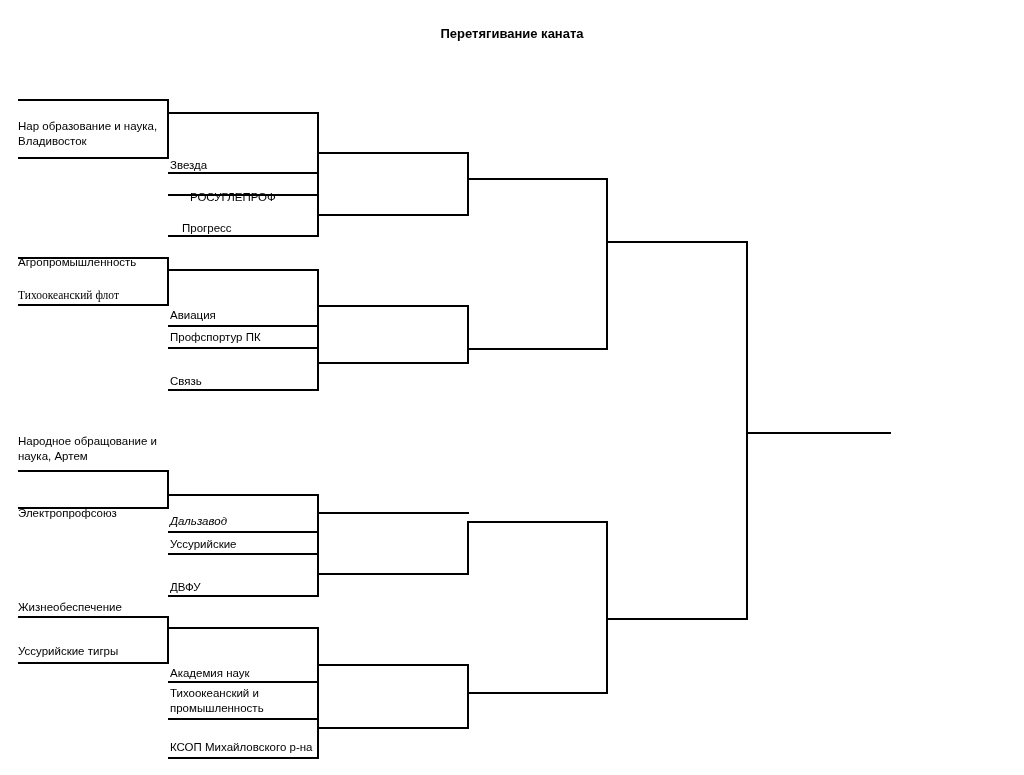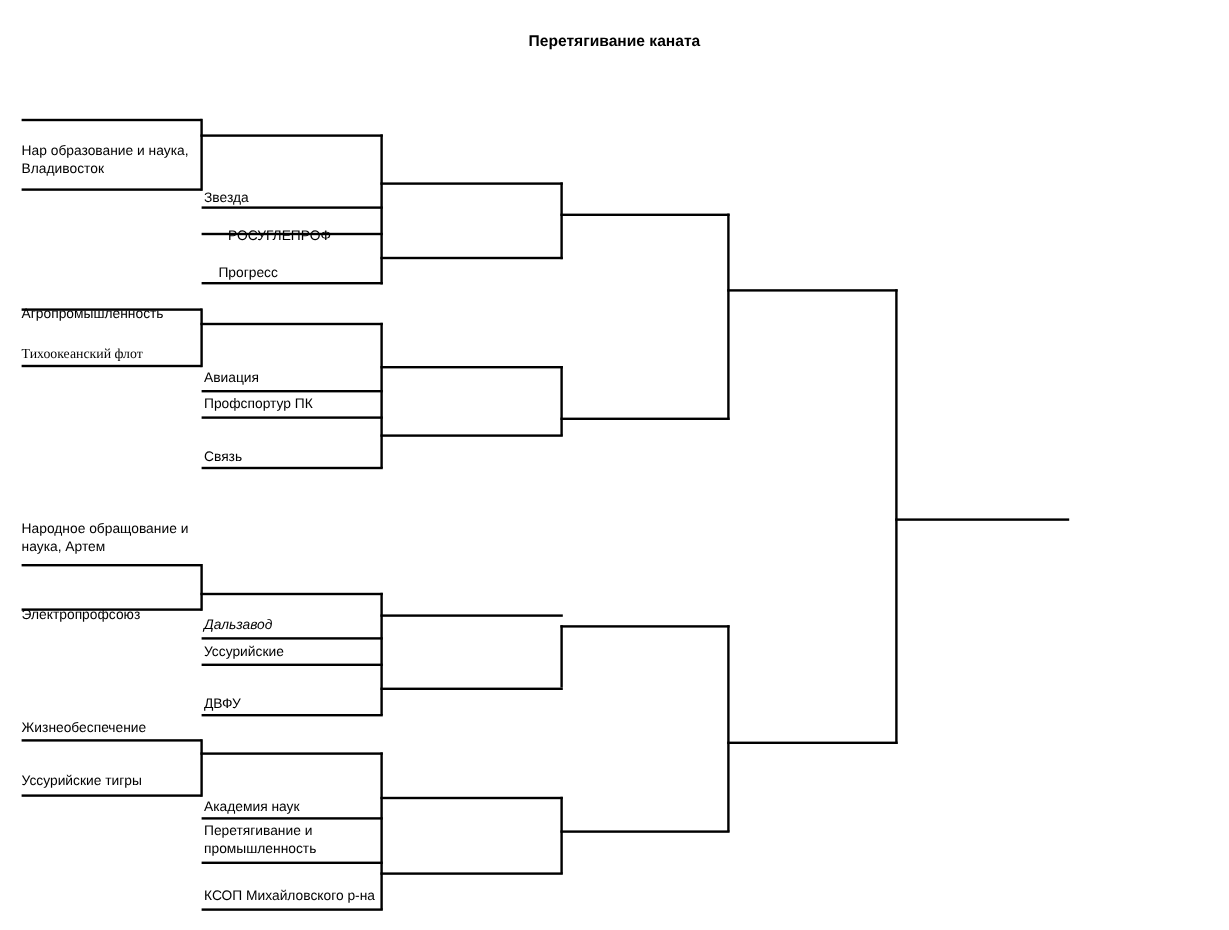--- a/index.html
+++ b/index.html
@@ -131,21 +131,21 @@
   <div class="slot" style="left:18px; top:600px; width:150px;">Жизнеобеспечение</div>
   <div class="hline" style="left:18px; top:616px; width:150px;"></div>
   <div class="slot" style="left:18px; top:644px; width:150px;">Уссурийские тигры</div>
   <div class="hline" style="left:18px; top:662px; width:150px;"></div>
   <div class="vline" style="left:167px; top:616px; height:48px;"></div>
   <div class="hline" style="left:167px; top:627px; width:152px;"></div>
 
   <div class="slot" style="left:170px; top:666px;">Академия наук</div>
   <div class="hline" style="left:168px; top:681px; width:151px;"></div>
 
-  <div class="slot two-line" style="left:170px; top:686px; width:145px;">Перетягивание и промышленность</div>
+  <div class="slot two-line" style="left:170px; top:686px; width:145px;">Тихоокеанский и промышленность</div>
   <div class="hline" style="left:168px; top:718px; width:151px;"></div>
 
   <div class="slot" style="left:170px; top:740px;">КСОП Михайловского р-на</div>
   <div class="hline" style="left:168px; top:757px; width:151px;"></div>
 
   <div class="vline" style="left:317px; top:627px; height:131px;"></div>
   <div class="hline" style="left:317px; top:664px; width:152px;"></div>
   <div class="hline" style="left:317px; top:727px; width:152px;"></div>
   <div class="vline" style="left:467px; top:664px; height:64px;"></div>
   <div class="hline" style="left:467px; top:692px; width:141px;"></div>

